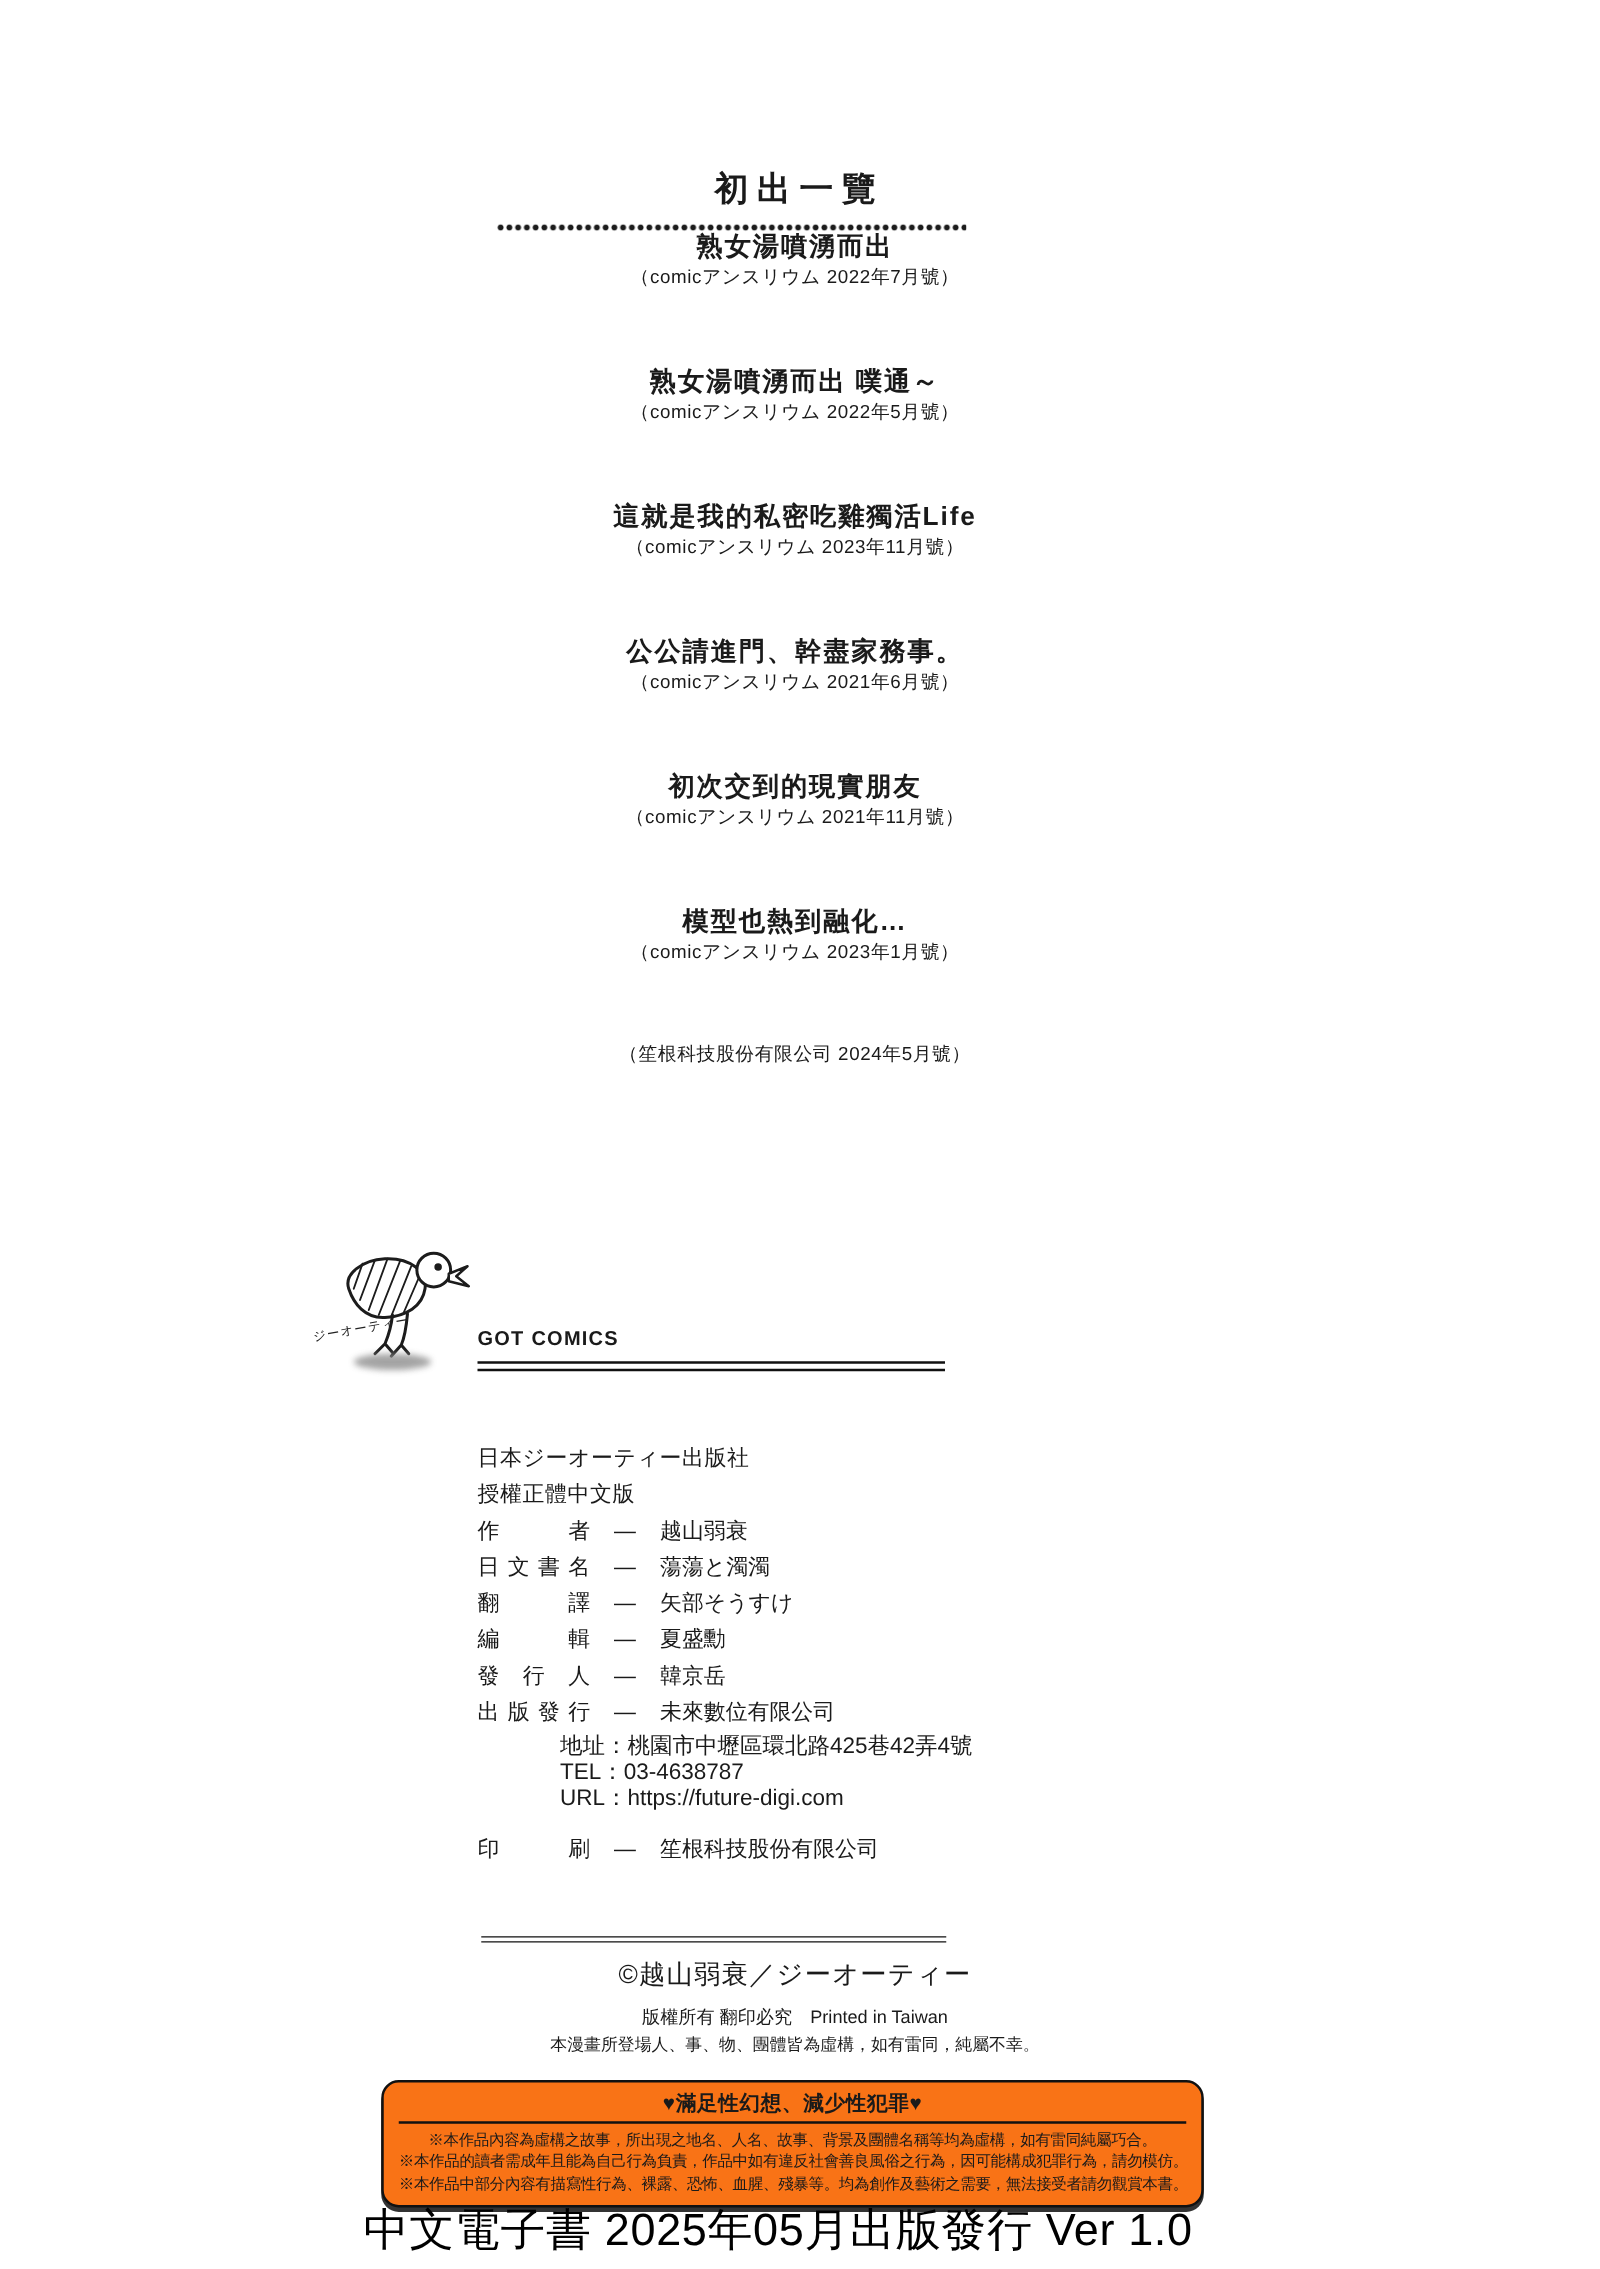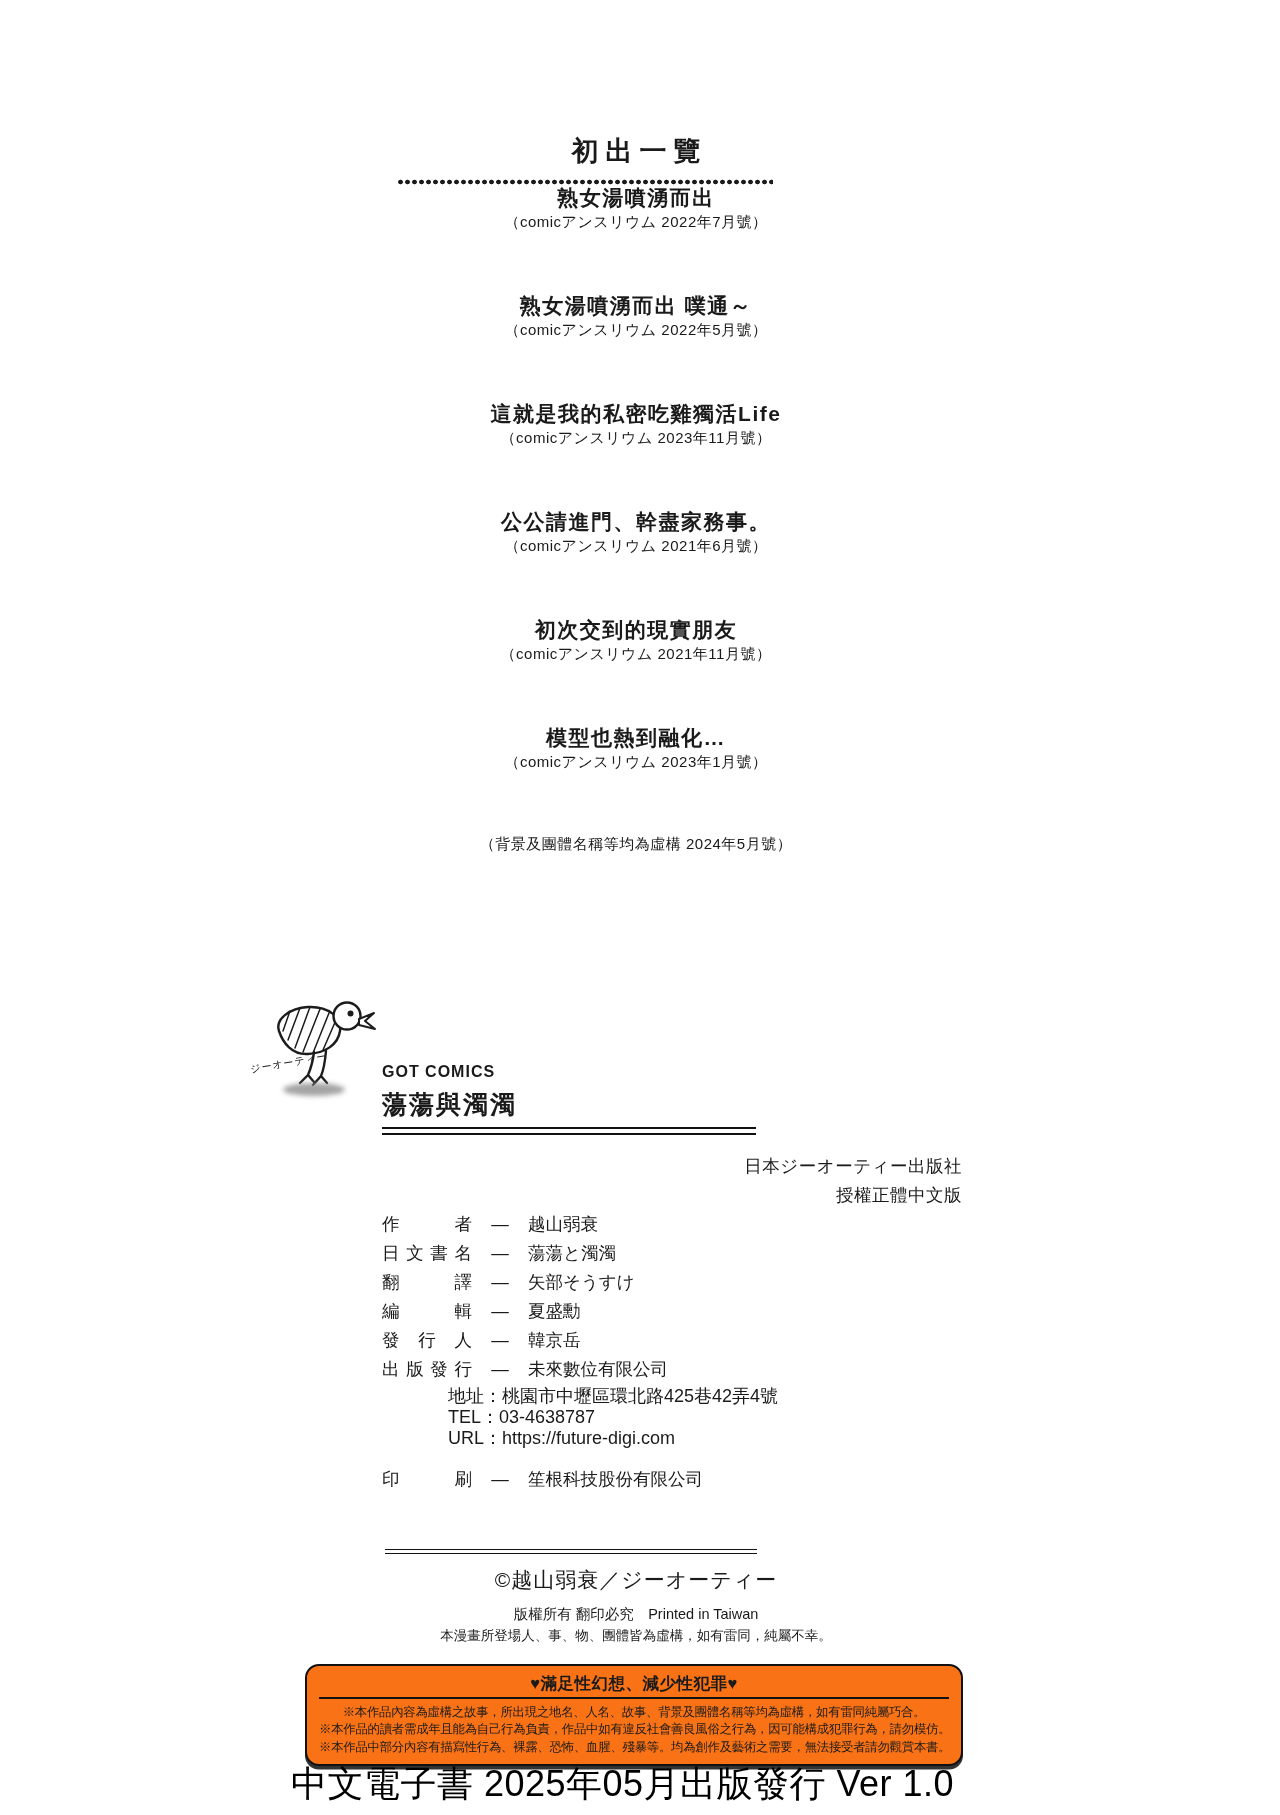--- a/index.html
+++ b/index.html
@@ -31,21 +31,21 @@
     position:absolute;left:283px;top:1083px;width:62px;height:13px;border-radius:50%;
     background:#8d8d8d;filter:blur(2.5px);opacity:.8;
   }
   
   #brandblock{position:absolute;left:382px;top:1063px;width:375px;}
   .brand{font-size:16px;font-weight:700;letter-spacing:1px;line-height:18px;}
   .booktitle{font-size:25px;font-weight:700;letter-spacing:2px;line-height:30px;margin-top:8px;}
   .dbl-underline{margin-top:8px;width:374px;height:4px;border-top:2px solid #111;border-bottom:2px solid #111;}
   
   #credits{position:absolute;left:382px;top:1152px;width:580px;font-size:17.5px;}
-  .publine{line-height:29px;letter-spacing:.5px;text-align:right;}
+  .publine{line-height:29px;letter-spacing:.5px;}
   .crow{display:flex;line-height:29px;}
   .clabel{display:inline-block;width:90px;text-align:justify;text-align-last:justify;}
   .cdash{display:inline-block;width:56px;text-align:center;}
   .details{margin-left:66px;font-size:18px;margin-top:2px;}
   .details div{line-height:21px;}
   .printrow{margin-top:16px;}
   
   #sep-double{position:absolute;left:385px;top:1549px;width:372px;height:3px;border-top:1.5px solid #111;border-bottom:1.5px solid #111;}
   #copyright{position:absolute;left:300px;top:1567px;width:672px;text-align:center;}
   .cp1{font-size:21px;line-height:26px;letter-spacing:1px;}
@@ -91,21 +91,21 @@
   </div>
   <div class="pub">
     <div class="pub-title">初次交到的現實朋友</div>
     <div class="pub-src">（comicアンスリウム 2021年11月號）</div>
   </div>
   <div class="pub">
     <div class="pub-title">模型也熱到融化…</div>
     <div class="pub-src">（comicアンスリウム 2023年1月號）</div>
   </div>
   <div class="pub">
-    <div class="pub-src">（背景及團體名稱等均為虛構 2024年5月號）</div>
+    <div class="pub-src">（笙根科技股份有限公司 2024年5月號）</div>
   </div>
 </section>
 
 <svg id="bird-logo" width="112" height="92" viewBox="0 0 112 92">
   <g fill="none" stroke="#1c1c1c" stroke-width="2.4" stroke-linecap="round" stroke-linejoin="round">
     <path d="M9,33 C5,21 20,10 38,9 C58,8 72,19 70,33 C68,47 55,55 38,56 C22,57 13,45 9,33 Z" fill="#ffffff"></path>
     <path d="M20,13 L13,33" stroke-width="1.5"></path>
     <path d="M30,10 L18,42" stroke-width="1.5"></path>
     <path d="M40,9 L25,50" stroke-width="1.5"></path>
     <path d="M50,11 L33,54" stroke-width="1.5"></path>
@@ -116,21 +116,20 @@
     <path d="M89,21 L104,15 L95,23 L105,31 L89,27 Z" fill="#ffffff" stroke-width="2"></path>
     <path d="M44,54 C43,63 41,70 38,77 M38,77 L30,85 M38,77 L44,84"></path>
     <path d="M56,53 C55,64 54,71 51,78 M51,78 L43,87 M51,78 L57,85"></path>
   </g>
 </svg>
 <div id="logo-label">ジーオーティー</div>
 <div id="logo-shadow"></div>
 
 <div id="brandblock">
   <div class="brand">GOT COMICS</div>
-  <div class="booktitle">蕩蕩與濁濁</div>
   <div class="dbl-underline"></div>
 </div>
 
 <div id="credits">
   <div class="publine">日本ジーオーティー出版社</div>
   <div class="publine">授權正體中文版</div>
 
   <div class="crow">
     <span class="clabel">作者</span>
     <span class="cdash">—</span>

